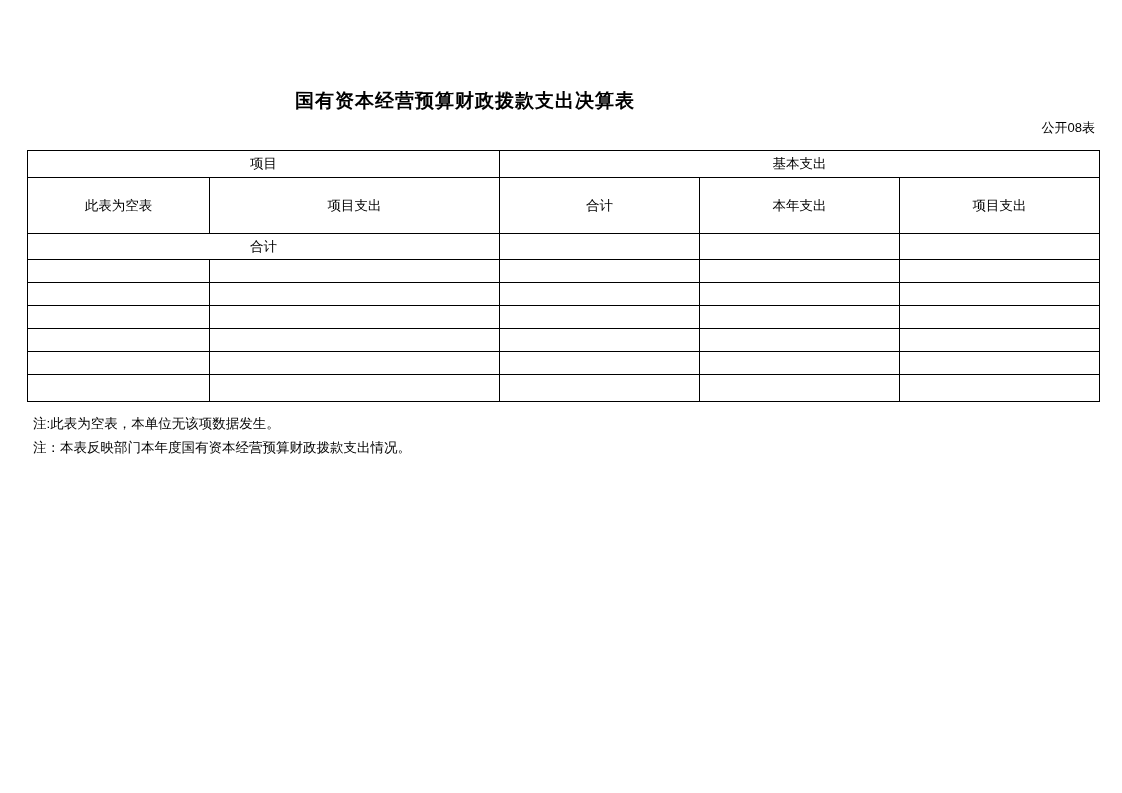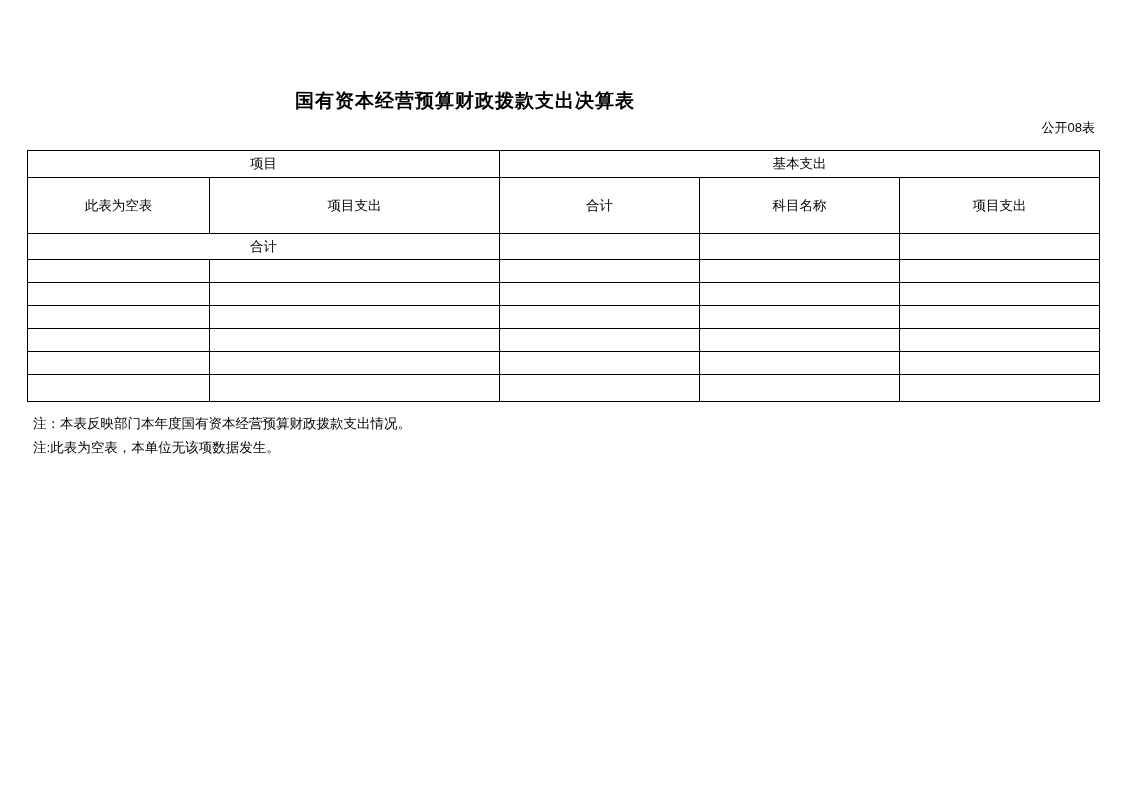--- a/index.html
+++ b/index.html
@@ -108,21 +108,21 @@
       </colgroup>
       <tbody>
         <tr class="r-head1">
           <td colspan="2">项目</td>
           <td colspan="3">基本支出</td>
         </tr>
         <tr class="r-head2">
           <td>此表为空表</td>
           <td>项目支出</td>
           <td>合计</td>
-          <td>科目名称</td>
+          <td>本年支出</td>
           <td>项目支出</td>
         </tr>
         <tr class="r-total">
           <td colspan="2">合计</td>
           <td></td>
           <td></td>
           <td></td>
         </tr>
 
         <tr class="r-empty">
@@ -165,17 +165,17 @@
           <td></td>
           <td></td>
           <td></td>
           <td></td>
         </tr>
       </tbody>
     </table>
   </div>
 
   <div class="notes">
+    <div>注:此表为空表，本单位无该项数据发生。</div>
     <div>注：本表反映部门本年度国有资本经营预算财政拨款支出情况。</div>
-    <div>注:此表为空表，本单位无该项数据发生。</div>
   </div>
 
 </div>
 
 </body></html>

